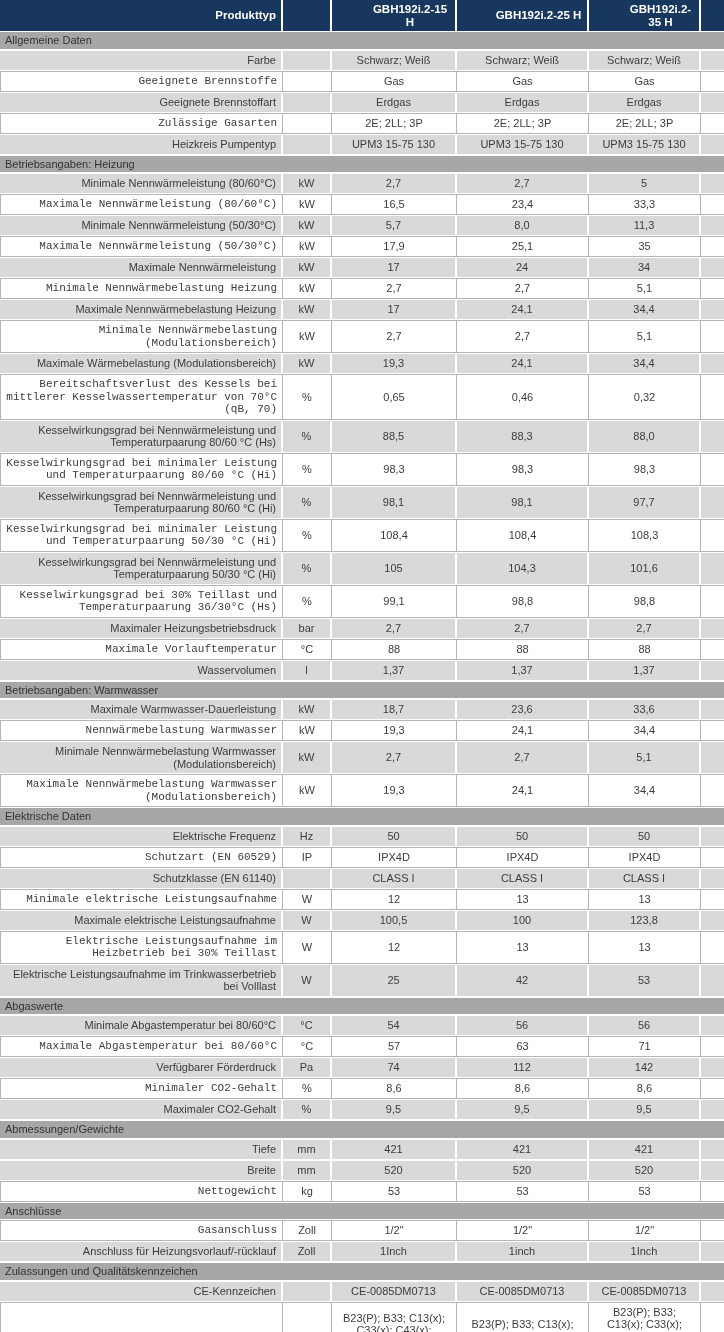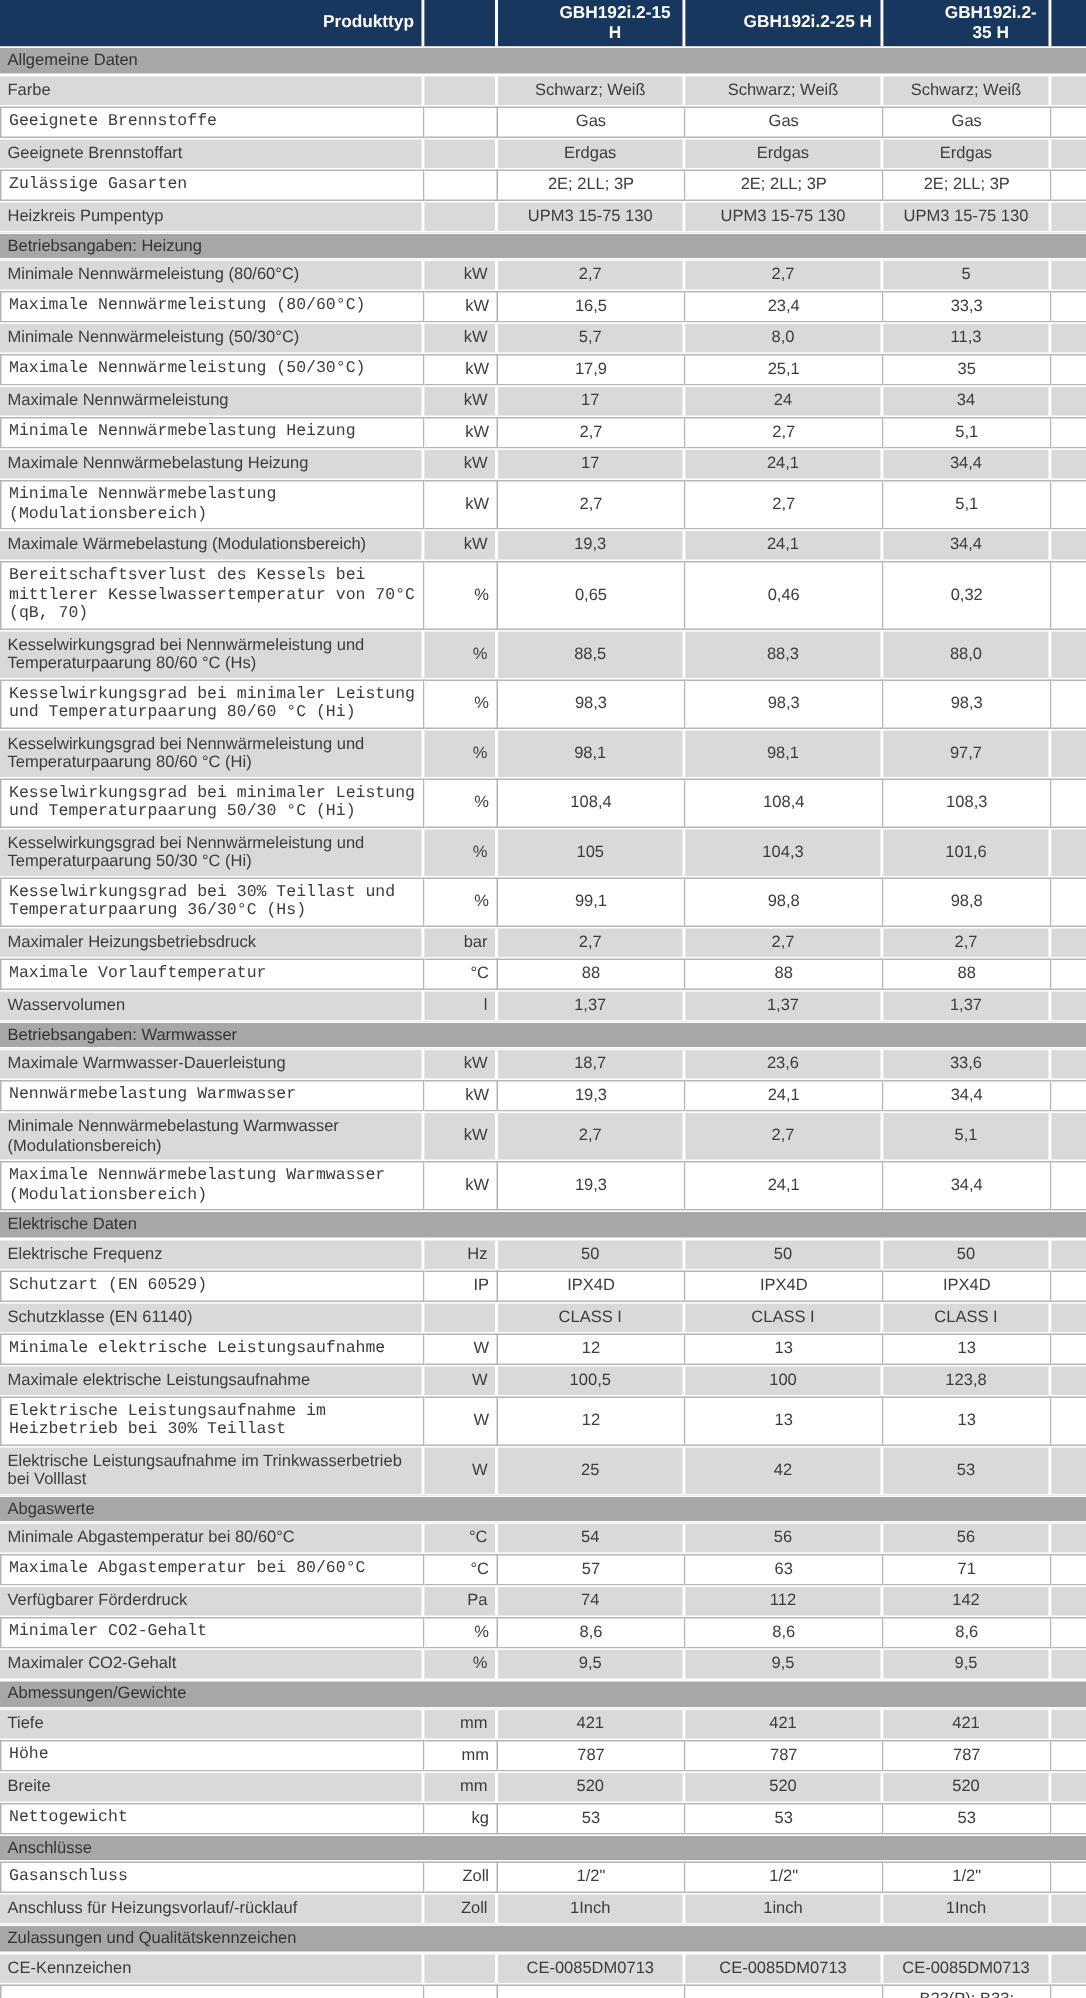--- a/index.html
+++ b/index.html
@@ -24,22 +24,22 @@
                 padding:2px 5px;border-top:1px solid #fff;border-bottom:1px solid #fff;
                 text-align:left;}
   
   tr.shaded td{background:var(--shade);border-top:1px solid #fff;border-bottom:1px solid #fff;height:21px;}
   tr.shaded td:not(:last-child){border-right:2px solid #fff;}
   
   tr.plain td{background:var(--plain);border-top:1px solid var(--hair);
               border-bottom:1px solid var(--hair);height:21px;}
   tr.plain td:not(:last-child){border-right:1px solid var(--hair);}
   tr.plain td.label{border-left:1px solid var(--hair);font-family:Liberation Mono, monospace;}
-  td.label{text-align:left;}
-  td.unit{text-align:right;}
+  td.label{text-align:right;}
+  td.unit{text-align:center;}
   td.value{text-align:center;}
   td.sliver{padding:0;}
 </style>
 </head>
 <body>
 
 <table>
   <colgroup>
     <col style="width:283px">
     <col style="width:49px">
@@ -398,28 +398,20 @@
         <td colspan="6">Abmessungen/Gewichte</td>
       </tr>
       <tr class="shaded">
         <td class="label">Tiefe</td>
         <td class="unit">mm</td>
         <td class="value">421</td>
         <td class="value">421</td>
         <td class="value">421</td>
         <td class="sliver"></td>
       </tr>
-      <tr class="plain">
-        <td class="label">Höhe</td>
-        <td class="unit">mm</td>
-        <td class="value">787</td>
-        <td class="value">787</td>
-        <td class="value">787</td>
-        <td class="sliver"></td>
-      </tr>
       <tr class="shaded">
         <td class="label">Breite</td>
         <td class="unit">mm</td>
         <td class="value">520</td>
         <td class="value">520</td>
         <td class="value">520</td>
         <td class="sliver"></td>
       </tr>
       <tr class="plain">
         <td class="label">Nettogewicht</td>

